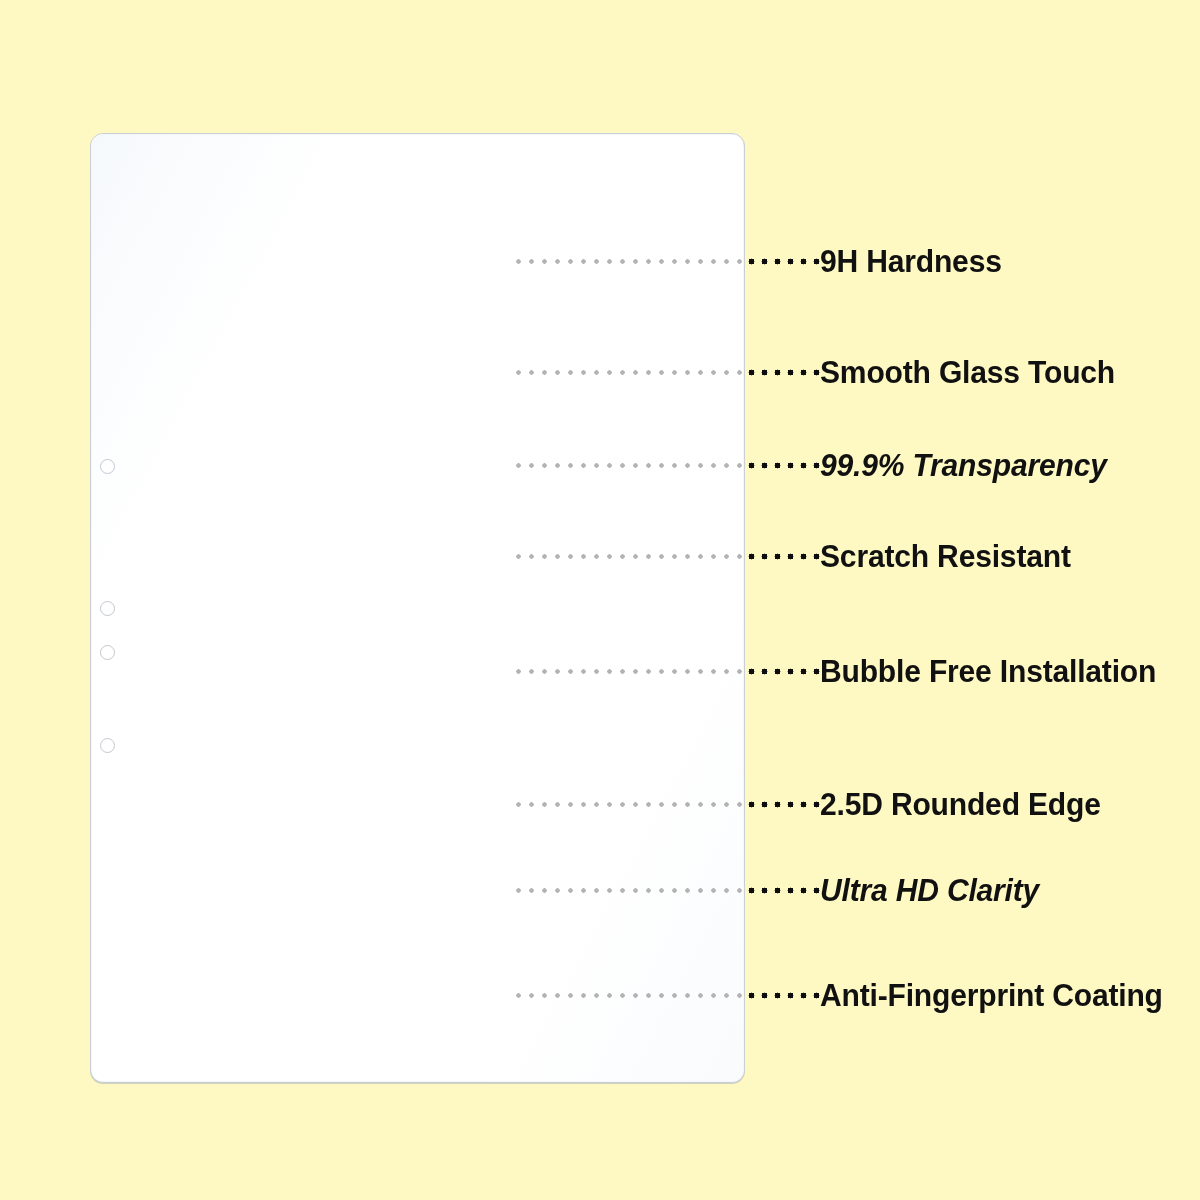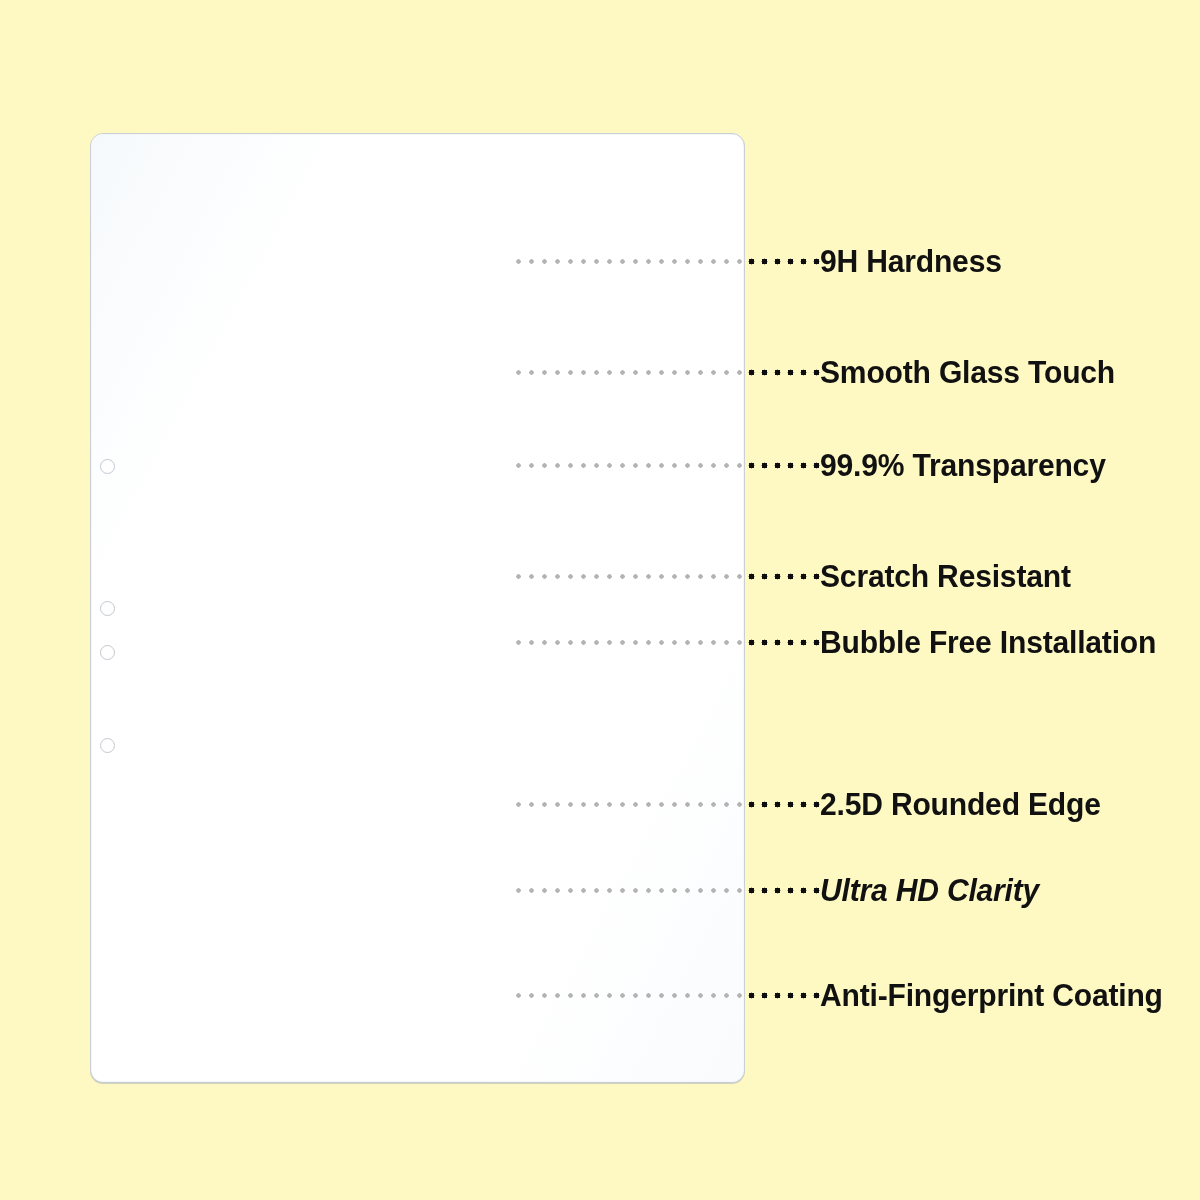--- a/index.html
+++ b/index.html
@@ -128,31 +128,31 @@
       <div class="callout-row" style="top: 261px;">
         <div class="leader-inner"></div>
         <div class="leader-outer"></div>
         <div class="callout-label" style="color: rgb(17, 17, 17);">9H Hardness</div>
       </div>
       <div class="callout-row" style="top: 372px;">
         <div class="leader-inner"></div>
         <div class="leader-outer"></div>
         <div class="callout-label" style="color: rgb(17, 17, 17);">Smooth Glass Touch</div>
       </div>
-      <div class="callout-row" style="top: 465px;">
+      <div class="callout-row" style="top: 465px; font-style: italic;">
         <div class="leader-inner"></div>
         <div class="leader-outer"></div>
         <div class="callout-label" style="color: rgb(17, 17, 17);">99.9% Transparency</div>
       </div>
-      <div class="callout-row" style="top: 576px;">
+      <div class="callout-row" style="top: 556px;">
         <div class="leader-inner"></div>
         <div class="leader-outer"></div>
         <div class="callout-label" style="color: rgb(17, 17, 17);">Scratch Resistant</div>
       </div>
-      <div class="callout-row" style="top: 642px;">
+      <div class="callout-row" style="top: 671px;">
         <div class="leader-inner"></div>
         <div class="leader-outer"></div>
         <div class="callout-label" style="color: rgb(17, 17, 17);">Bubble Free Installation</div>
       </div>
       <div class="callout-row" style="top: 804px;">
         <div class="leader-inner"></div>
         <div class="leader-outer"></div>
         <div class="callout-label" style="color: rgb(17, 17, 17);">2.5D Rounded Edge</div>
       </div>
       <div class="callout-row" style="top: 890px; font-style: italic;">

